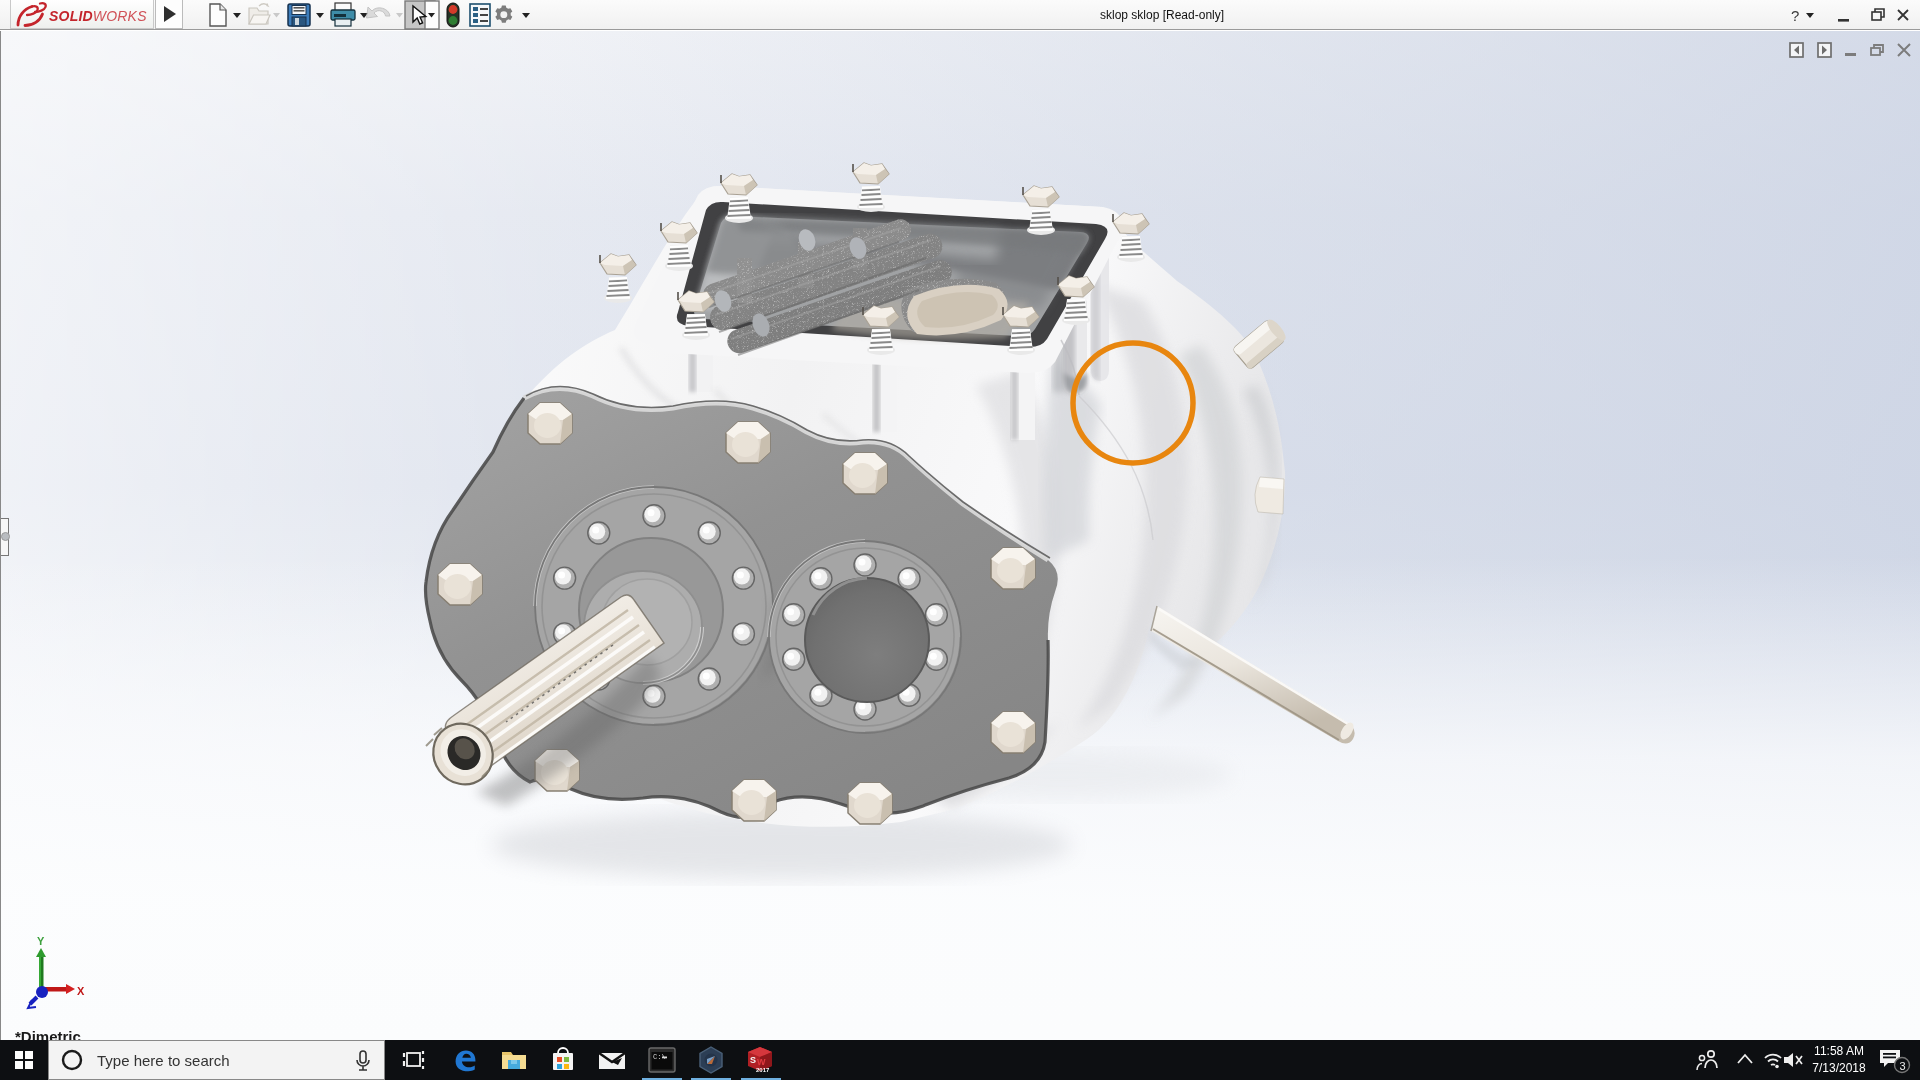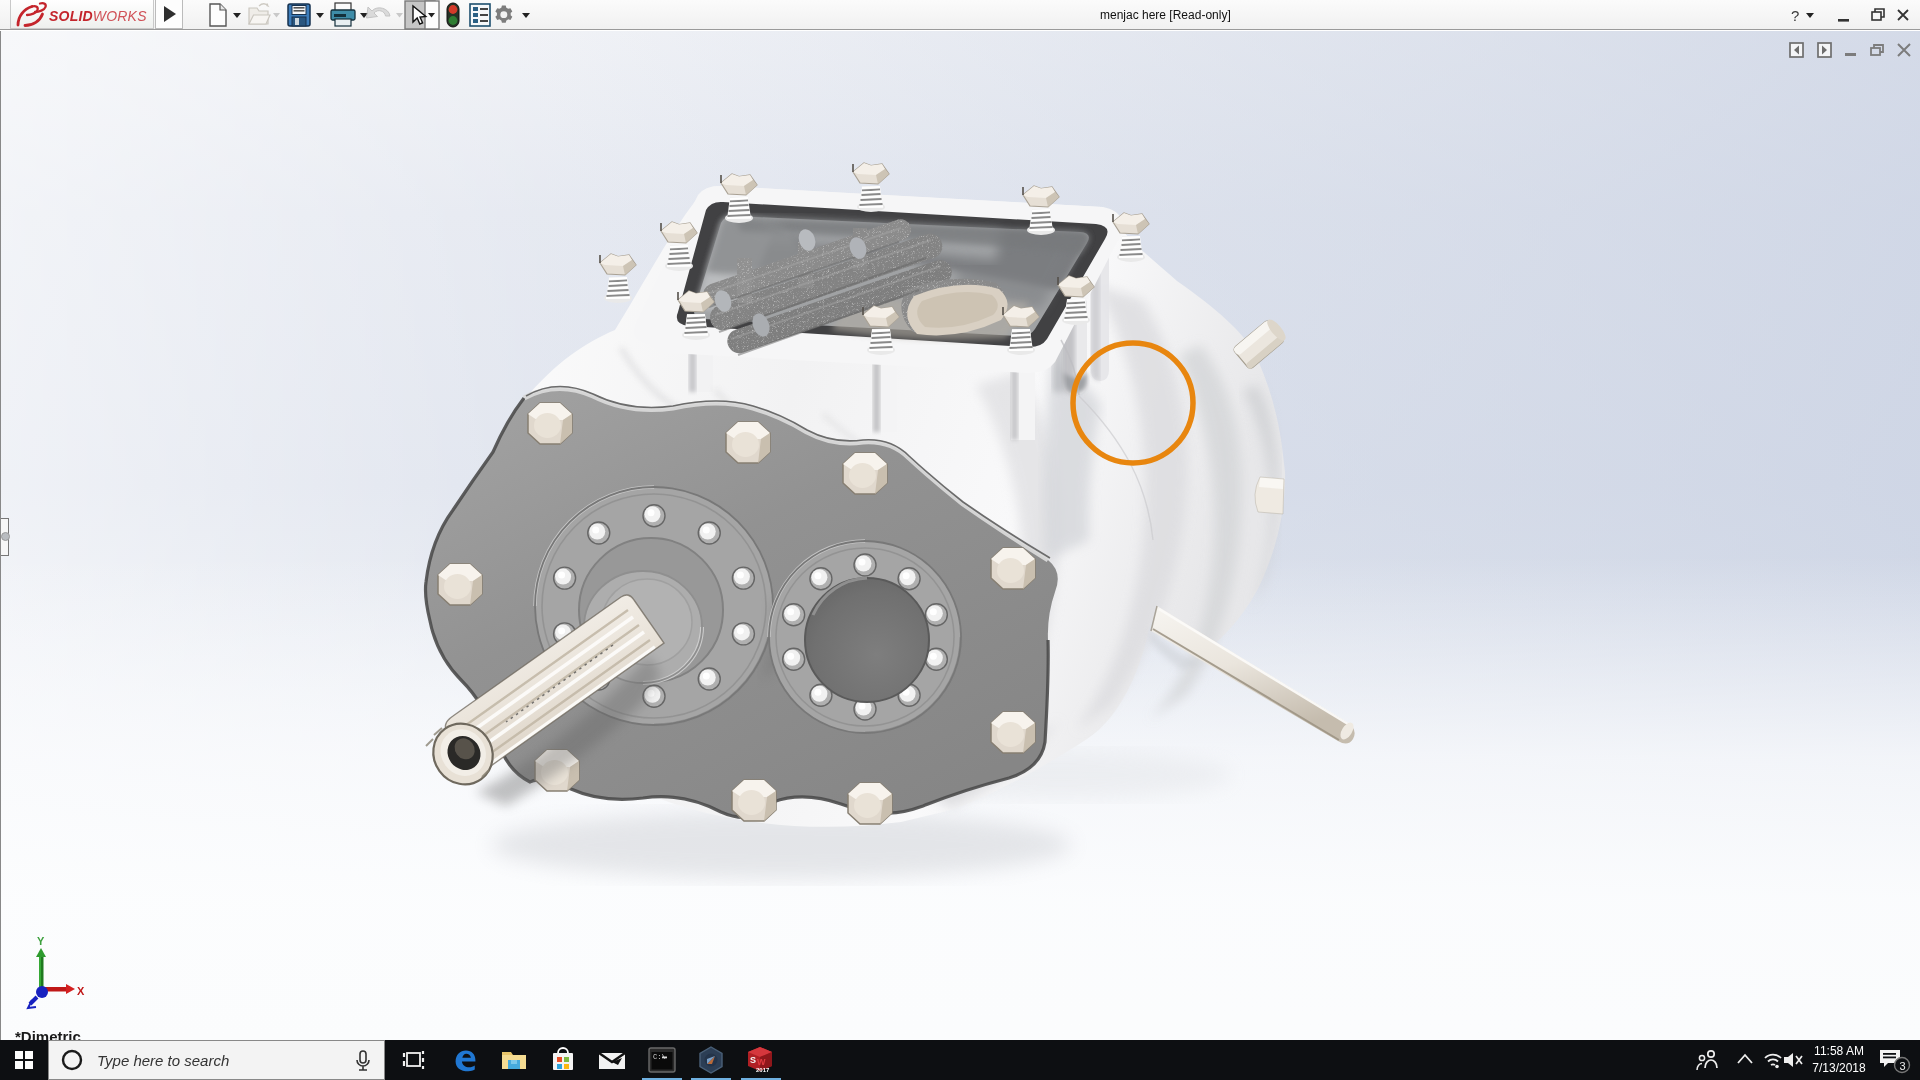--- a/index.html
+++ b/index.html
@@ -27,21 +27,21 @@
   #lefttab { position:absolute; left:0px; top:487px; width:8px; height:38px; background:#f7f7f7;
     border:1px solid #777; border-left:none; }
   #lefttab:after { content:""; position:absolute; left:0px; top:13px; width:7px; height:7px;
     border-radius:50%; background:#b9bcc0; border:1px solid #999; }
   #dimetric { position:absolute; left:14px; top:997px; font-size:15px; font-weight:bold; color:#1a1a1a; }
 
   
   #taskbar { position:absolute; left:0; top:1040px; width:1920px; height:40px; background:#0d0f12; }
   #startbtn { position:absolute; left:0; top:0; width:48px; height:40px; }
   #searchbox { position:absolute; left:48px; top:0; width:337px; height:40px; background:#f3f3f3;
-    border:1px solid #888; display:flex; align-items:center;font-style:italic; }
+    border:1px solid #888; display:flex; align-items:center; }
   #searchbox .stext { color:#333; font-size:15px; margin-left:12px; }
   .tbicon { position:absolute; top:0; width:44px; height:40px; display:flex; align-items:center; justify-content:center; }
   .runline { position:absolute; bottom:0px; height:2.5px; background:#6fb0e0; }
   .trayicon { position:absolute; color:#e8e8e8; }
   #clock { position:absolute; left:1809px; top:3px; width:60px; text-align:center; color:#ffffff; font-size:12px; line-height:17px; }
 </style>
 </head>
 <body>
 <div id="page">
 
@@ -121,21 +121,21 @@
         <rect x="280" y="20" width="8" height="2" fill="#444"></rect>
       </g>
 
       <g transform="translate(295,5.5) scale(0.63)">
         <path fill="#7d7d7d" d="M11 0 l6 0 l1 3.6 a7.5 7.5 0 0 1 2.9 1.7 l3.6 -1.1 l3 5.2 l-2.7 2.6 a7.5 7.5 0 0 1 0 3.3 l2.7 2.6 l-3 5.2 l-3.6 -1.1 a7.5 7.5 0 0 1 -2.9 1.7 l-1 3.6 l-6 0 l-1 -3.6 a7.5 7.5 0 0 1 -2.9 -1.7 l-3.6 1.1 l-3 -5.2 l2.7 -2.6 a7.5 7.5 0 0 1 0 -3.3 l-2.7 -2.6 l3 -5.2 l3.6 1.1 a7.5 7.5 0 0 1 2.9 -1.7 z"></path>
         <circle cx="14" cy="14.5" r="5.5" fill="#f1f1f1"></circle>
       </g>
       <path d="M322 13 l8 0 l-4 5 z" fill="#222"></path>
     </svg>
     <path>
-    <div class="ttext" style="left:1100px;">menjac here [Read-only]</div>
+    <div class="ttext" style="left:1100px;">sklop sklop [Read-only]</div>
     
     <svg style="position:absolute;left:1780px;top:0" width="140" height="30" viewBox="0 0 140 30">
       <text x="11" y="21" font-size="15" fill="#3a3a3a">?</text>
       <path d="M26 13 l8 0 l-4 5 z" fill="#222"></path>
       <rect x="58" y="19" width="11" height="2.6" fill="#333"></rect>
       <g fill="none" stroke="#333" stroke-width="1.6">
         <rect x="92" y="12" width="9" height="8"></rect>
         <path d="M95 12 v-3 h9 v8 h-3"></path>
       </g>
       <path d="M118 10 l10 10 M128 10 l-10 10" stroke="#333" stroke-width="1.8"></path>

